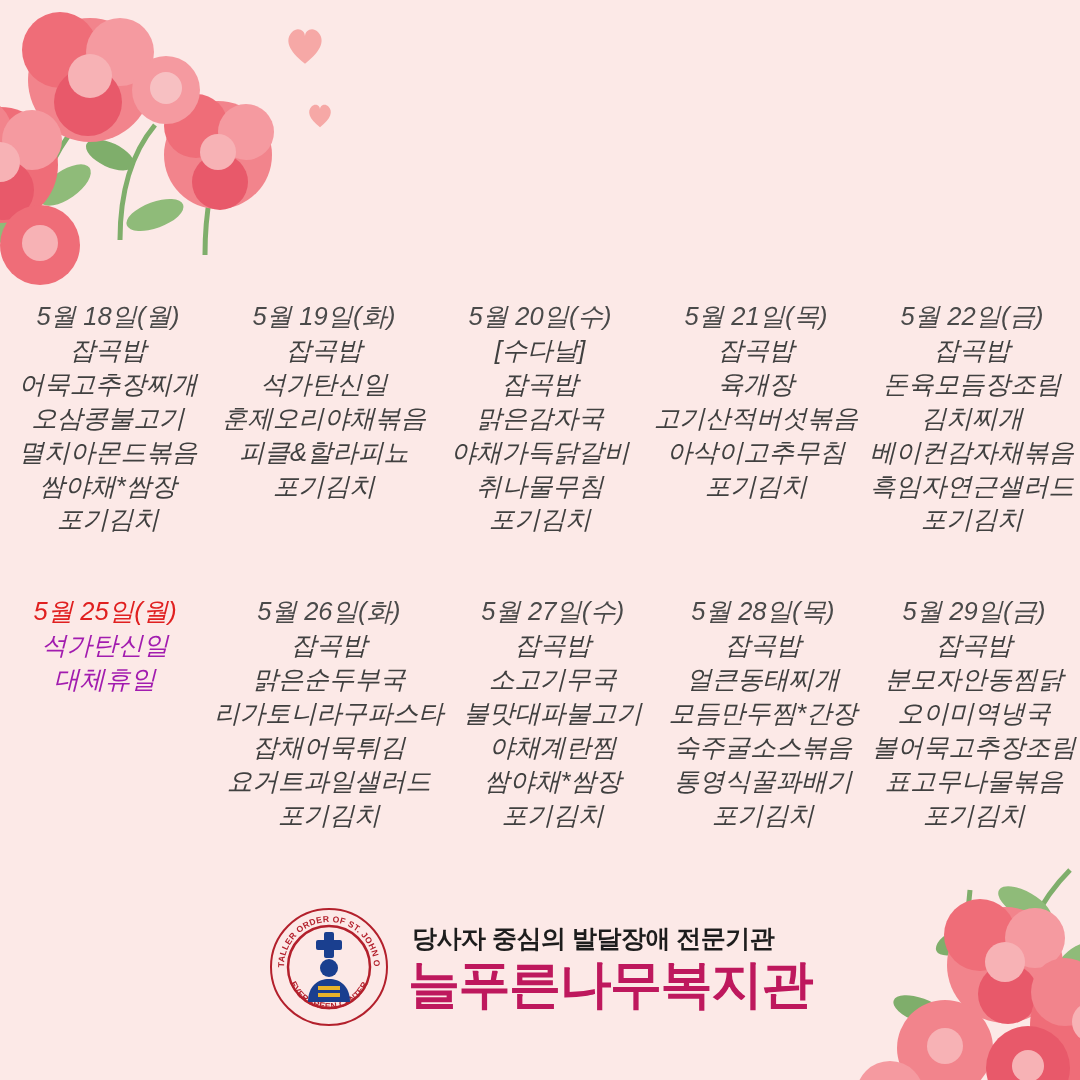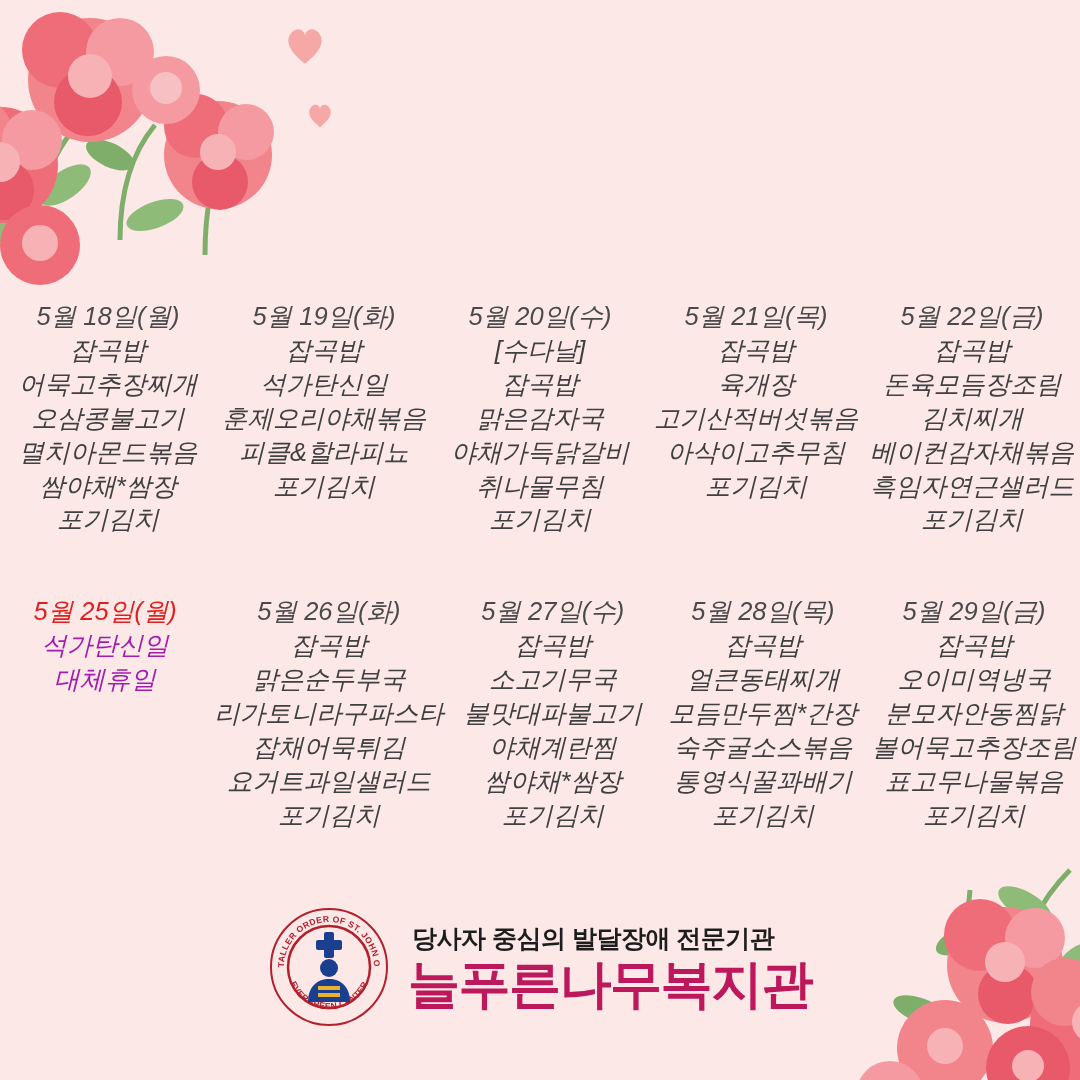--- a/index.html
+++ b/index.html
@@ -246,22 +246,22 @@
         <div class="dish">잡곡밥</div>
         <div class="dish">얼큰동태찌개</div>
         <div class="dish">모듬만두찜*간장</div>
         <div class="dish">숙주굴소스볶음</div>
         <div class="dish">통영식꿀꽈배기</div>
         <div class="dish">포기김치</div>
       </div>
       <div class="day">
         <div class="day-date">5월 29일(금)</div>
         <div class="dish">잡곡밥</div>
+        <div class="dish">분모자안동찜닭</div>
         <div class="dish">오이미역냉국</div>
-        <div class="dish">분모자안동찜닭</div>
         <div class="dish">볼어묵고추장조림</div>
         <div class="dish">표고무나물볶음</div>
         <div class="dish">포기김치</div>
       </div>
     </div>
   </div>
 
   <div class="footer">
     <div class="emblem">
       <svg viewBox="0 0 122 122" xmlns="http://www.w3.org/2000/svg" width="122" height="122">

